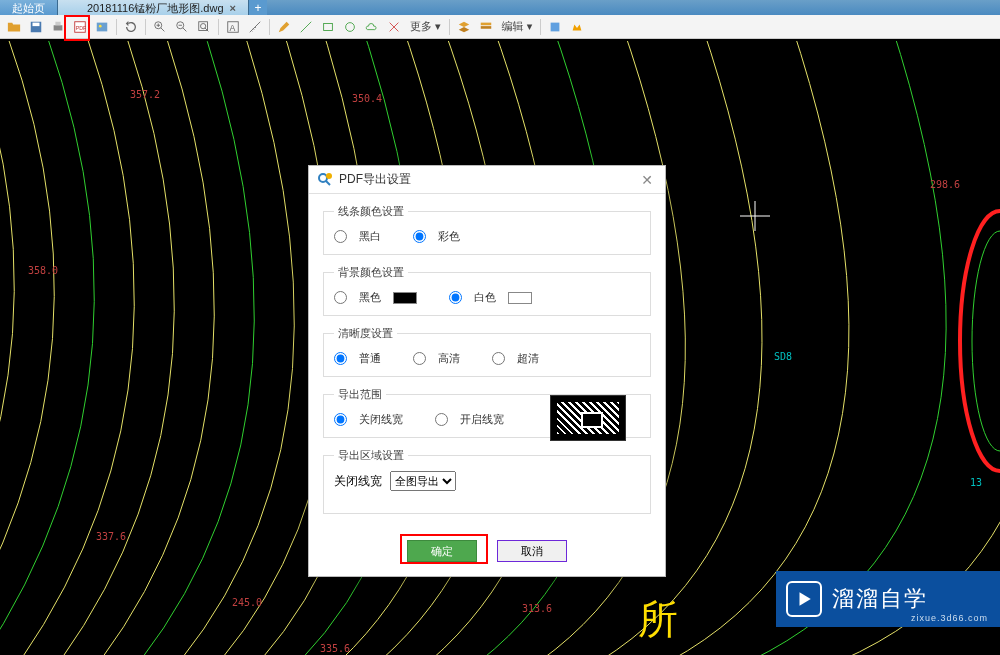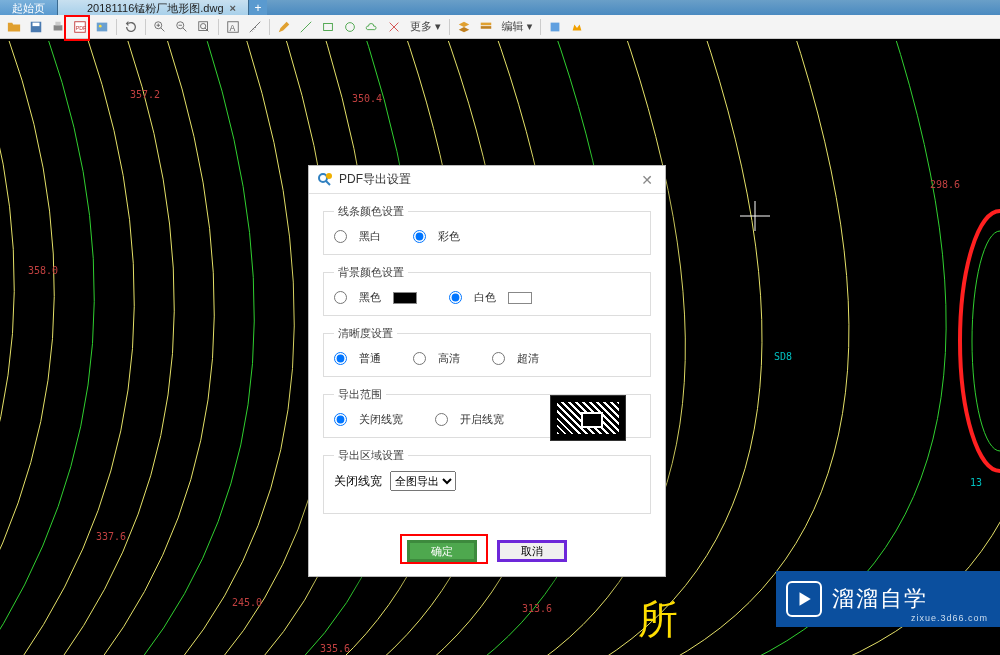--- a/index.html
+++ b/index.html
@@ -38,21 +38,21 @@
   .row label { display:flex; align-items:center; gap:12px; font-size:11px; color:#333; cursor:pointer; }
   .swatch { display:inline-block; width:24px; height:12px; border:1px solid #888; }
   .sw-black { background:#000; }
   .sw-white { background:#fff; }
   .range-row { display:flex; align-items:center; gap:8px; }
   .range-row select { font-size:11px; height:20px; }
   .preview { position:absolute; right:24px; bottom:72px; width:76px; height:46px; background:#000; border:1px solid #333; }
   .preview::before { content:""; position:absolute; inset:6px; background:repeating-linear-gradient(45deg,#fff 0 2px,#000 2px 5px); }
   .preview::after { content:""; position:absolute; left:30px; top:16px; width:18px; height:12px; border:2px solid #fff; background:#000; }
   .dlg-foot { display:flex; justify-content:center; gap:20px; padding:10px 0 14px; }
-  .btn { width:70px; height:22px; font-size:11px; border:3px solid #6d28d9; background:#f0f0f0; cursor:pointer; }
+  .btn { width:70px; height:22px; font-size:11px; border:1px solid #6d28d9; background:#f0f0f0; cursor:pointer; }
   .btn-primary { background:#4ea84e; border-color:#3d8a3d; color:#fff; }
   .hl-ok { position:absolute; border:2px solid #ff0000; pointer-events:none; }
   
   
   .watermark { position:absolute; right:0; bottom:28px; width:224px; height:56px; background:#0b4f9e; color:#fff; display:flex; align-items:center; padding:0 10px; gap:10px; }
   .watermark .logo { width:36px; height:36px; border:2px solid #fff; border-radius:6px; display:flex; align-items:center; justify-content:center; }
   .watermark .logo svg { fill:#fff; width:18px; height:18px; }
   .watermark .wm-text { font-size:22px; font-weight:500; letter-spacing:2px; }
   .watermark .wm-sub { position:absolute; right:12px; bottom:4px; font-size:9px; color:#cde; letter-spacing:1px; }
   

